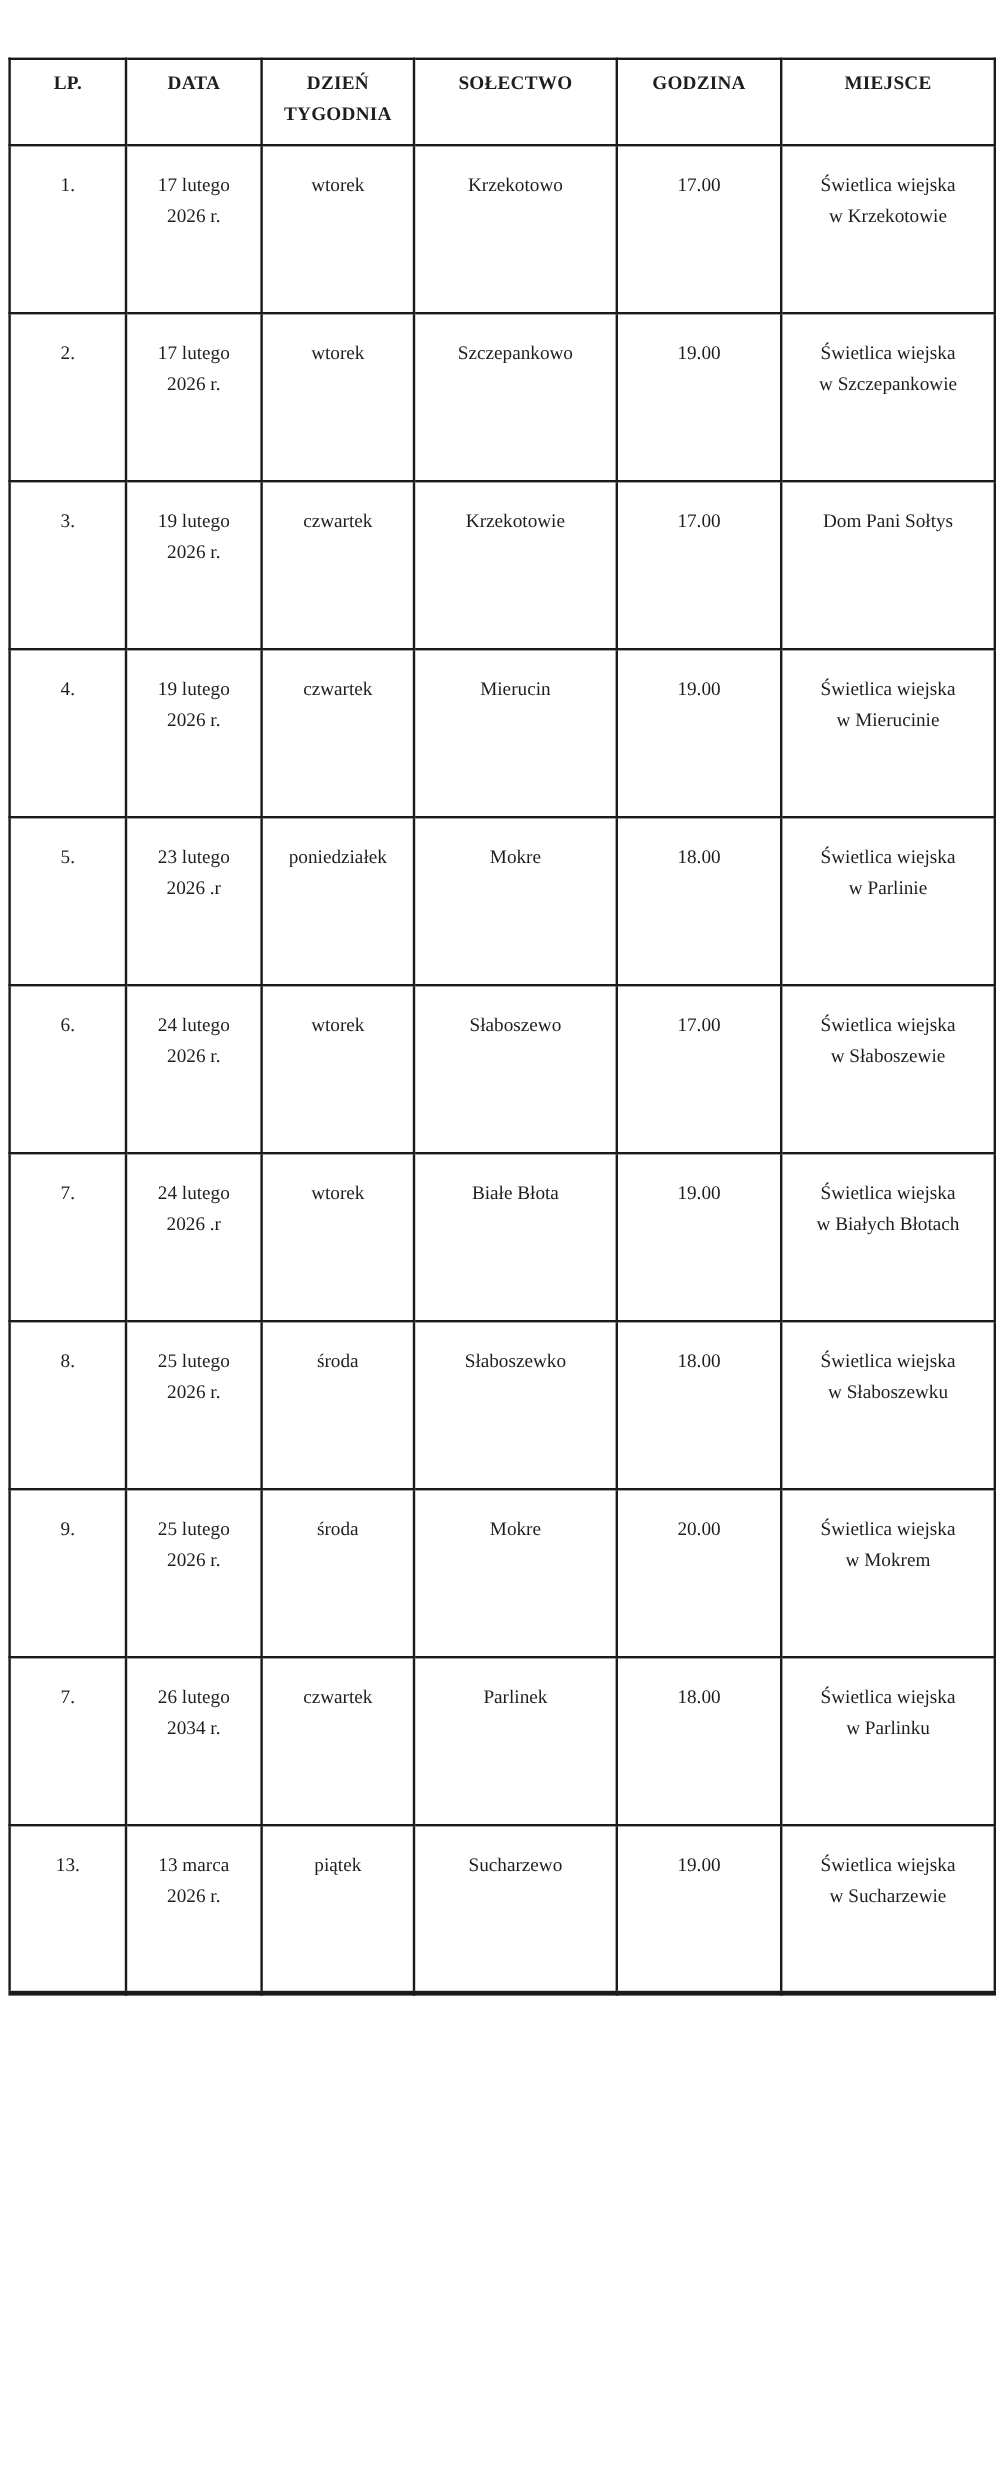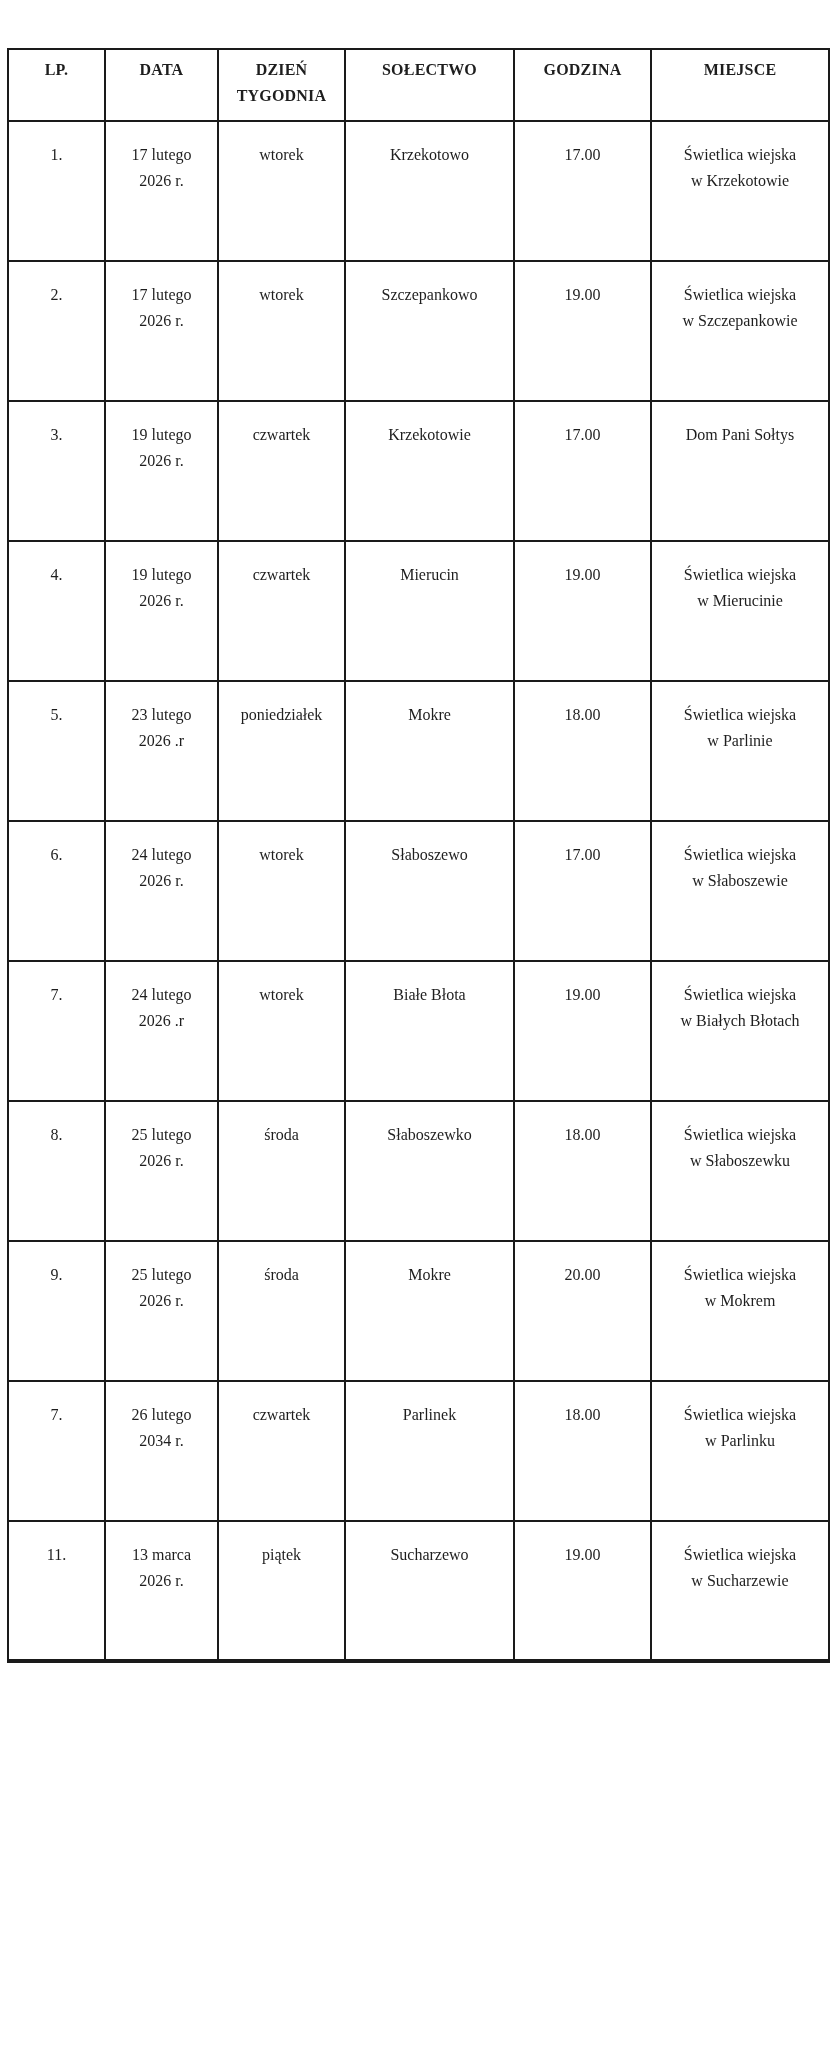--- a/index.html
+++ b/index.html
@@ -170,21 +170,21 @@
           <td>7.</td>
           <td>26 lutego
 2034 r.</td>
           <td>czwartek</td>
           <td>Parlinek</td>
           <td>18.00</td>
           <td>Świetlica wiejska
 w Parlinku</td>
         </tr>
         <tr>
-          <td>11.</td>
+          <td>13.</td>
           <td>13 marca
 2026 r.</td>
           <td>piątek</td>
           <td>Sucharzewo</td>
           <td>19.00</td>
           <td>Świetlica wiejska
 w Sucharzewie</td>
         </tr>
       </tbody>
   </table>

